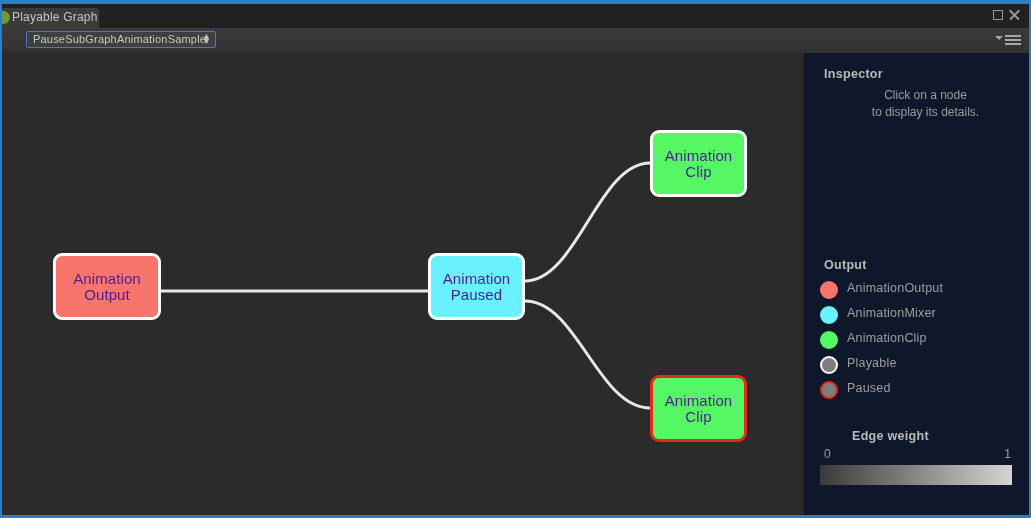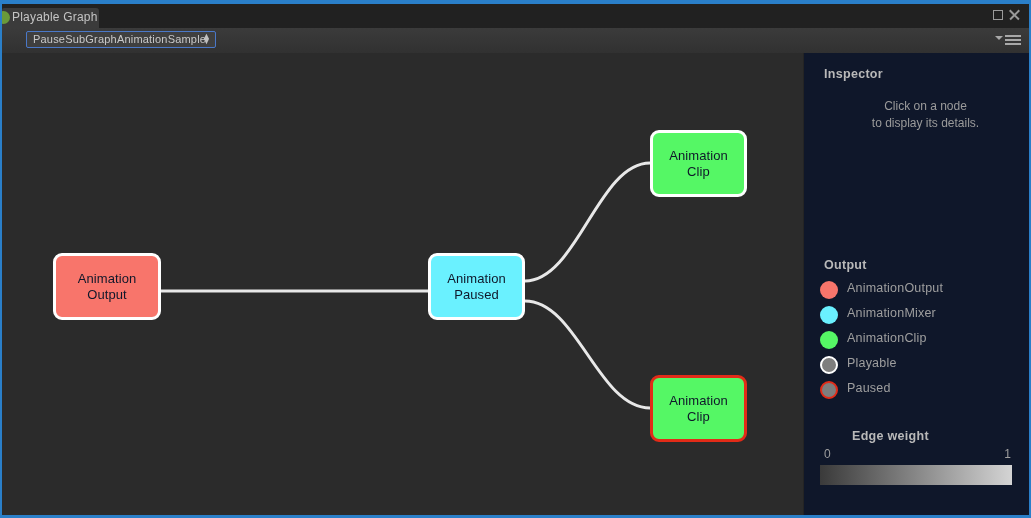--- a/index.html
+++ b/index.html
@@ -158,23 +158,23 @@
   #edges { position: absolute; left: 0; top: 0; }
 
   .node {
     position: absolute;
     box-sizing: border-box;
     border-radius: 9px;
     display: flex;
     align-items: center;
     justify-content: center;
     text-align: center;
-    font-size: 13px;
+    font-size: 15px;
     line-height: 16px;
-    color: #0f172a;
+    color: #4c1d95;
     letter-spacing: .1px;
   }
 
   
   #sidebar {
     position: absolute;
     left: 802px; top: 49px;
     right: 0; bottom: 0;
     background: #0f172a;
   }
@@ -189,21 +189,20 @@
   #inspector-title { top: 14px; }
   #inspector-hint {
     position: absolute;
     left: 0; right: 0; top: 34px;
     text-align: center;
     font-size: 12px;
     line-height: 17px;
     color: #9b9b9b;
     padding-left: 18px;
     box-sizing: border-box;
-    margin-top: 11px;
   }
   #legend-title { top: 205px; }
   .legend-row {
     position: absolute;
     left: 16px;
     height: 22px;
     display: flex;
     align-items: flex-start;
   }
   .legend-swatch {

